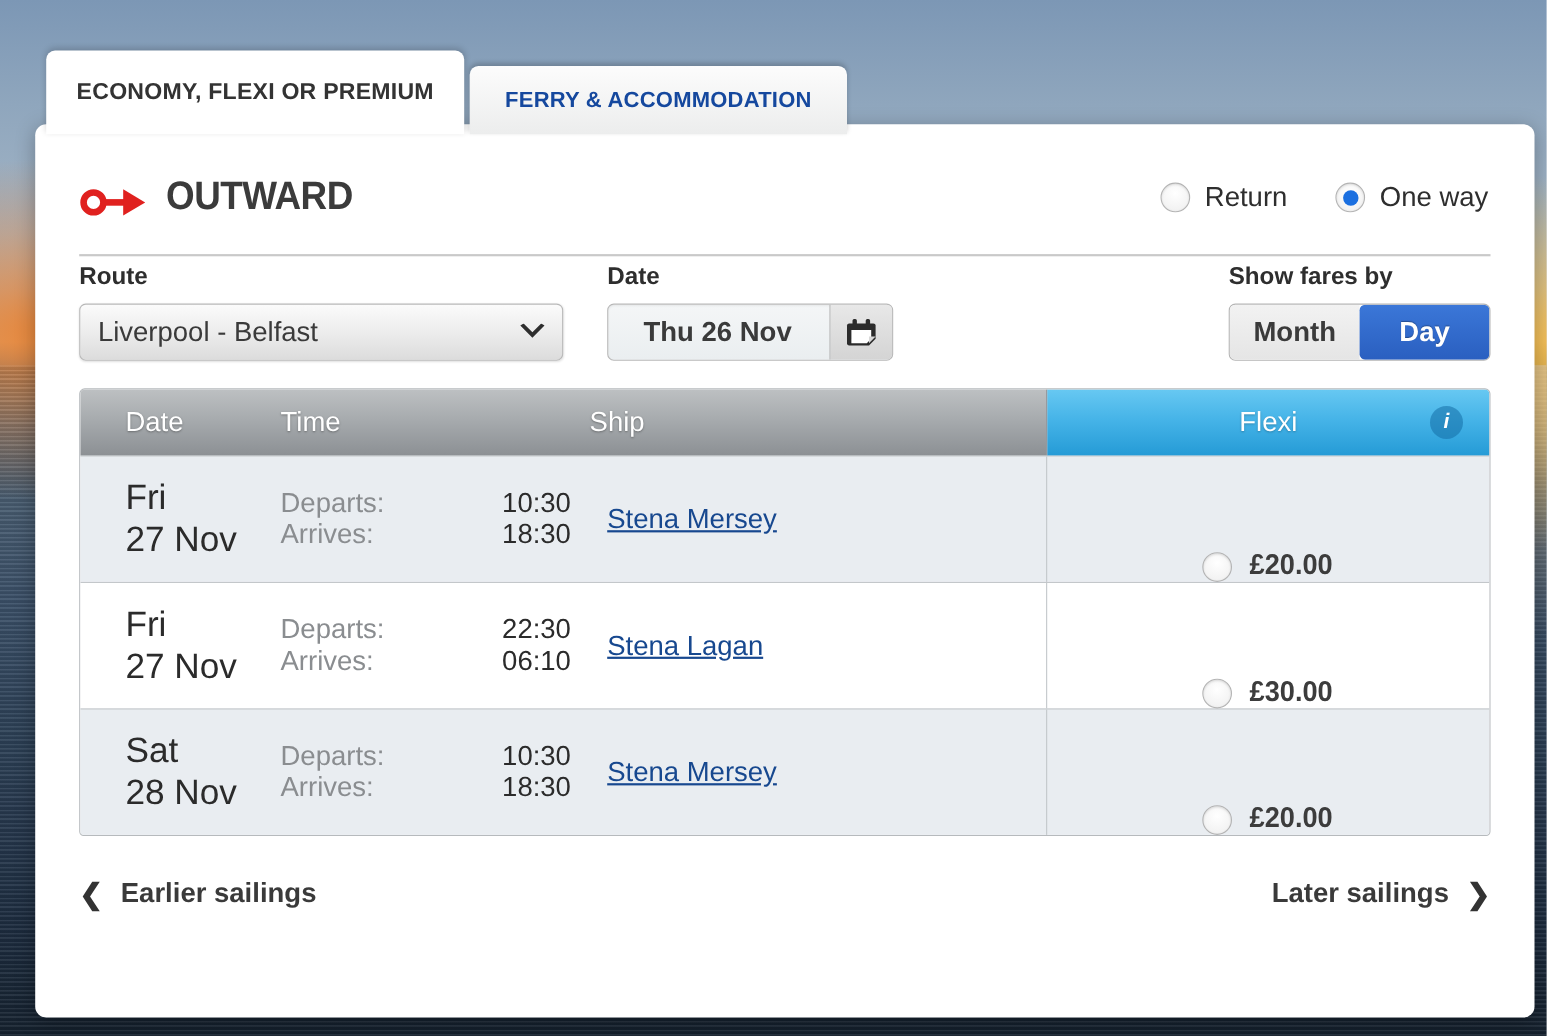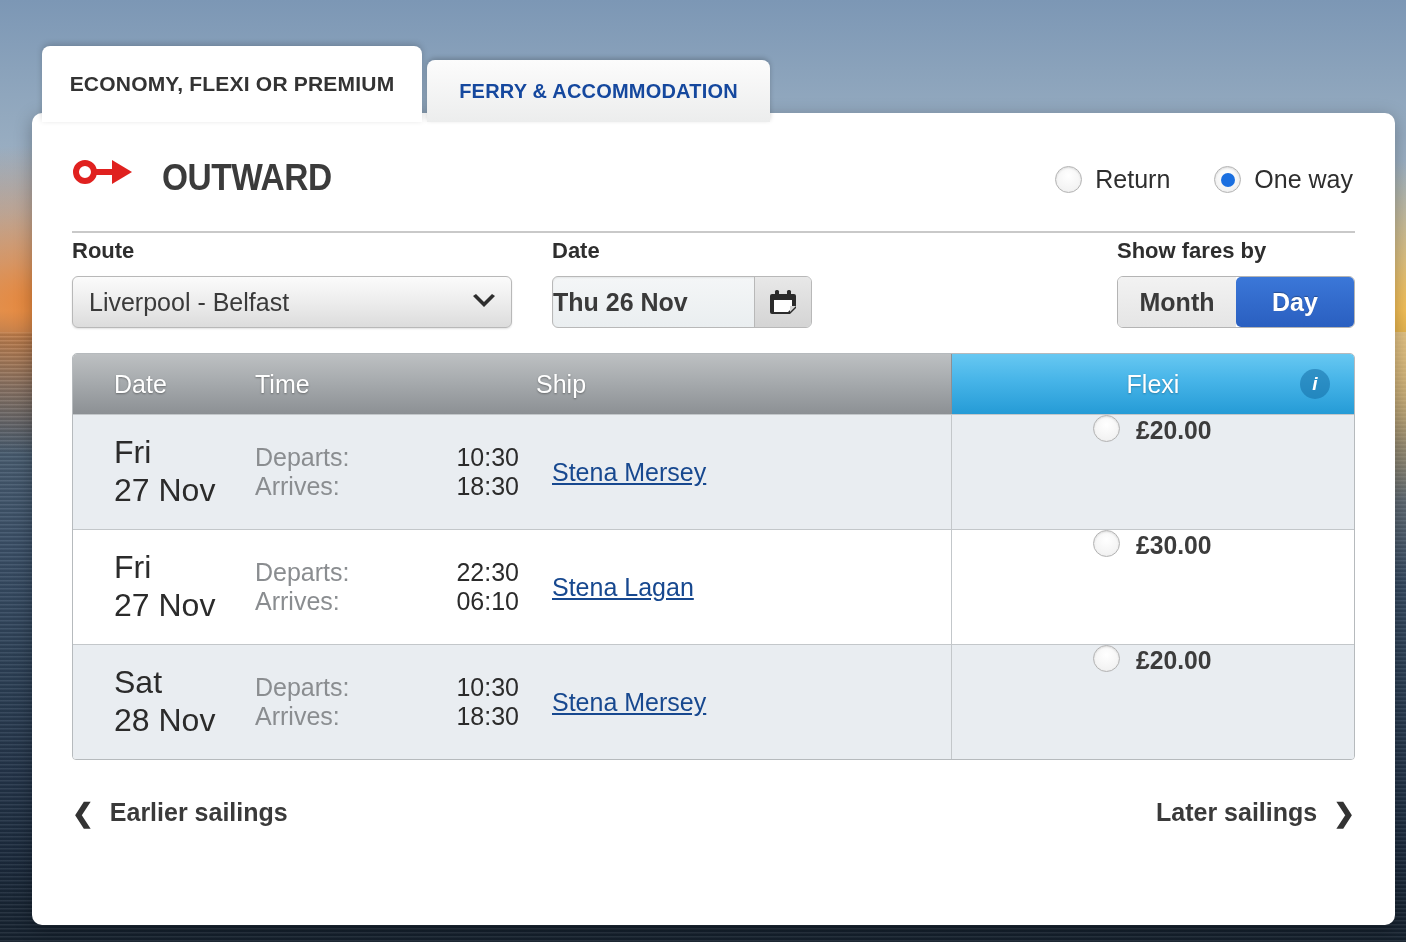--- a/index.html
+++ b/index.html
@@ -130,21 +130,21 @@
     position: absolute;
     left: 40px;
     top: 30px;
     width: 1283px;
     height: 88px;
     border-bottom: 2px solid #c9c9c9;
     display: flex;
     align-items: flex-start;
     justify-content: space-between;
   }
-  .hdr-left { display: flex; align-items: flex-start; gap: 28px; padding-top: 14px; }
+  .hdr-left { display: flex; align-items: flex-end; gap: 17px; padding-top: 14px; }
   .arrow-icon { width: 62px; height: 30px; display: block; }
   .outward-title {
     font-size: 36px;
     font-weight: bold;
     color: #3b3b3b;
     letter-spacing: -0.5px;
     transform: scaleX(0.93);
     transform-origin: left center;
   }
   .hdr-right { display: flex; align-items: center; gap: 44px; padding-top: 22px; padding-right: 2px; }
@@ -197,21 +197,21 @@
     display: flex;
     align-items: stretch;
     box-shadow: inset 0 1px 2px rgba(0,0,0,0.07);
     box-sizing: border-box;
     overflow: hidden;
     cursor: text;
   }
   .date-box .dval {
     flex: 1;
     display: flex; align-items: center;
-    padding-left: 0;
+    padding-left: 32px;
     font-size: 25px; font-weight: bold; color: #3a3a3a;
   }
   .cal-btn {
     width: 56px;
     border-left: 1px solid #b8b8b8;
     background: linear-gradient(180deg, #e8e8e8 0%, #d4d4d4 100%);
     display: flex; align-items: center; justify-content: center;
     cursor: pointer;
   }
 
@@ -305,21 +305,21 @@
   .cell-time .lab { color: #8a8d90; width: 186px; }
   .cell-time .val { color: #2b2b2b; text-align: right; width: 78px; }
   .cell-ship { position: absolute; left: 463px; }
   .ship-link {
     font-size: 25px; color: #17488f;
     text-decoration: underline; cursor: pointer; margin-left: 16px;
   }
   .row-right {
     width: 402px;
     border-left: 1px solid #c3c7ca;
-    display: flex; align-items: flex-start; justify-content: center;
+    display: flex; align-items: flex-end; justify-content: center;
     gap: 14px;
     cursor: pointer;
   }
   .price { font-size: 26px; font-weight: bold; color: #3c3c3c; transform: scaleX(0.95); }
 
   
   .footer {
     position: absolute;
     left: 40px;
     top: 685px;

